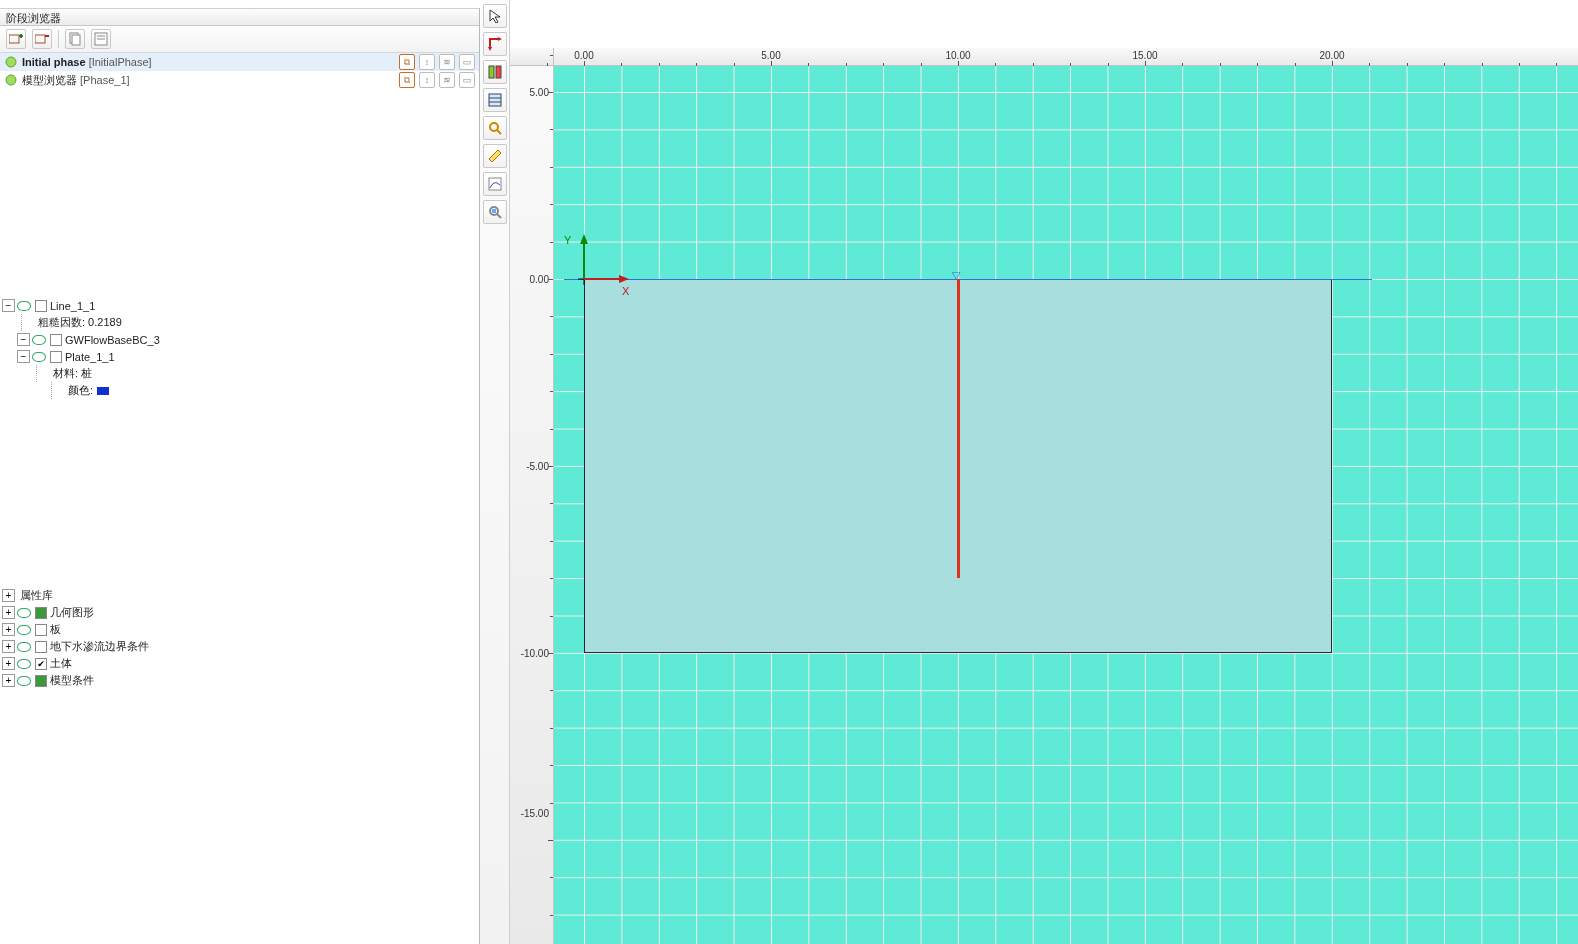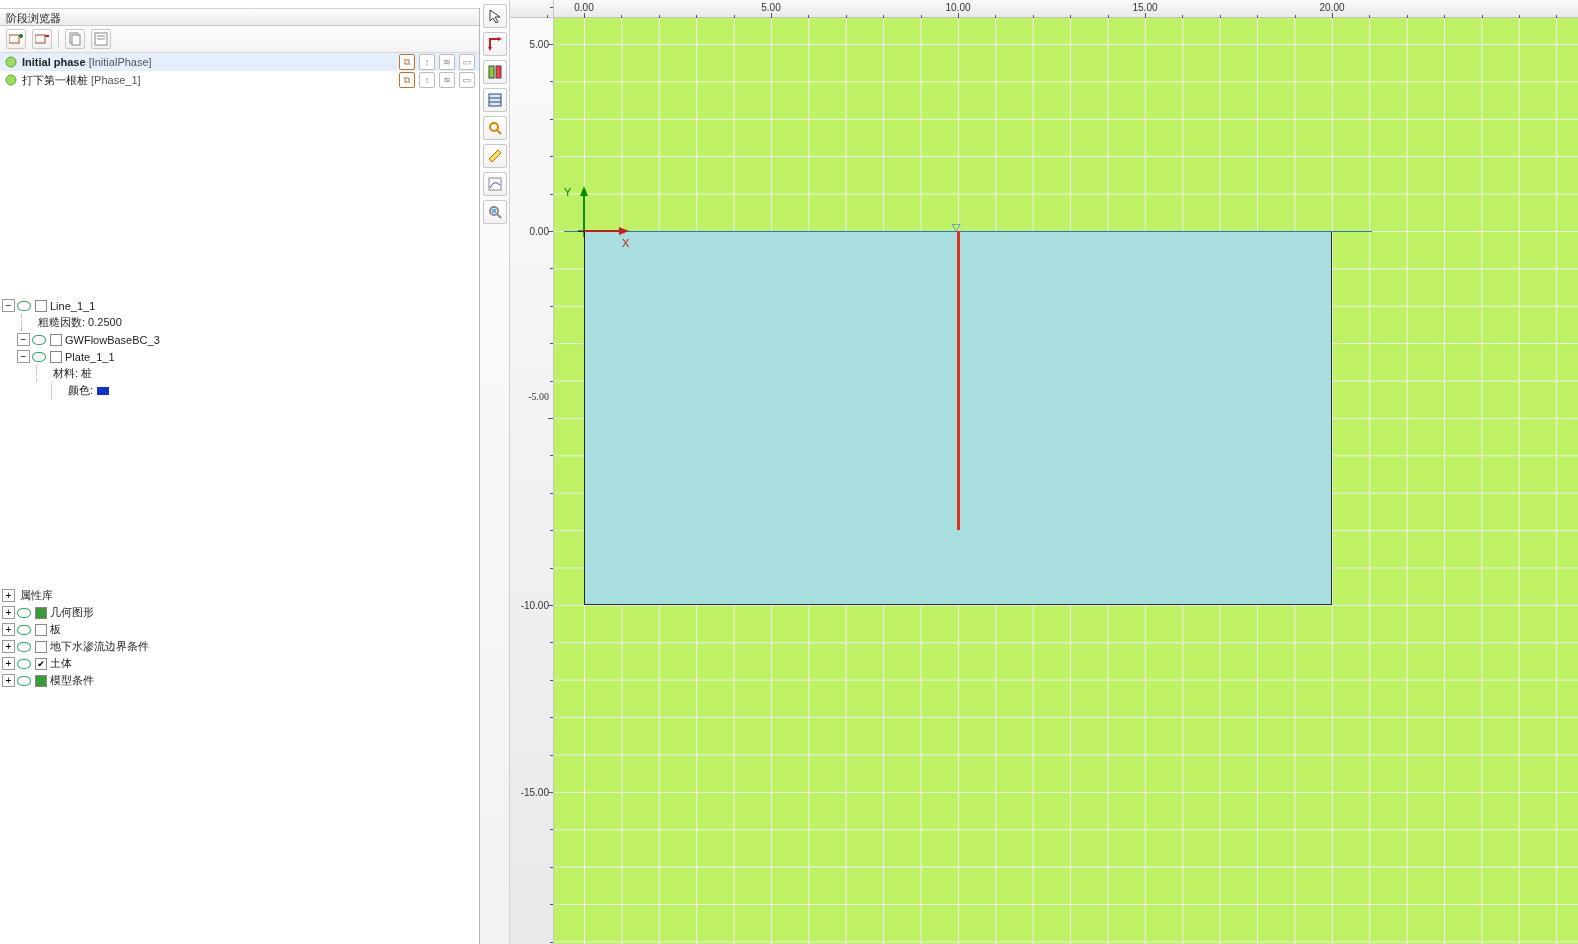--- a/index.html
+++ b/index.html
@@ -40,21 +40,21 @@
 .model-panel { flex:1; display:flex; flex-direction:column; }
 
 .mini-btn { width:20px; height:20px; border:1px solid #c8c8c8; background:linear-gradient(#fff,#f0f0f0); border-radius:2px; display:flex; align-items:center; justify-content:center; cursor:pointer; }
 .sep { width:1px; height:18px; background:#ccc; }
 
 
 .right { flex:1; display:flex; }
 .vtoolbar { width:30px; background:linear-gradient(#fdfdfd,#f2f2f2); border-right:1px solid #cfcfcf; padding:4px 3px; display:flex; flex-direction:column; gap:4px; }
 .vbtn { width:24px; height:24px; border:1px solid #c8c8c8; background:linear-gradient(#fff,#f1f1f1); border-radius:2px; display:flex; align-items:center; justify-content:center; font-size:12px; cursor:pointer; }
 
-.canvas-wrap { position:relative; flex:1; background:#bef264; }
+.canvas-wrap { position:relative; flex:1; background:#5eead4;margin-top:48px; }
 .hruler { position:absolute; left:44px; right:0; top:0; height:18px; background:linear-gradient(#fafafa,#e9e9e9); border-bottom:1px solid #c4c4c4; }
 .vruler { position:absolute; left:0; top:18px; bottom:0; width:44px; background:linear-gradient(#fafafa,#e9e9e9); border-right:1px solid #c4c4c4; }
 .corner { position:absolute; left:0; top:0; width:44px; height:18px; background:linear-gradient(#fafafa,#e9e9e9); border-right:1px solid #c4c4c4; border-bottom:1px solid #c4c4c4; }
 .tick { position:absolute; font-size:10px; color:#333; }
 .htick { top:2px; transform:translateX(-50%); }
 .vtick { right:4px; transform:translateY(-50%); text-align:right;}
 .tickline-h { position:absolute; top:13px; height:5px; width:1px; background:#555; }
 .tickline-v { position:absolute; right:0; width:5px; height:1px; background:#555; }
 
 .drawing { position:absolute; left:44px; right:0; top:18px; bottom:0; overflow:hidden; }
@@ -132,21 +132,21 @@
             <div class="tiny-icon">≋</div>
             <div class="tiny-icon">▭</div>
           </div>
         </div>
         <div class="phase-row">
           <span class="bullet">
               <svg width="12" height="12">
                 <circle cx="6" cy="6" r="5" fill="#9fdc60" stroke="#5aa82a"></circle>
               </svg>
             </span>
-          <span class="text"><span>打下第一根桩</span> <span class="sub">[Phase_1]</span></span>
+          <span class="text"><span>模型浏览器</span> <span class="sub">[Phase_1]</span></span>
           <div class="icons">
             <div class="tiny-icon active">⧉</div>
             <div class="tiny-icon">↕</div>
             <div class="tiny-icon">≋</div>
             <div class="tiny-icon">▭</div>
           </div>
         </div>
       </div>
     </div>
 
@@ -156,21 +156,21 @@
           <span class="tw">−</span>
           <span class="eye-chk">
               <span class="eye"></span>
               <span class="chk"></span>
             </span>
           <span class="tree-label">Line_1_1</span>
         </div>
         <div class="tree-row">
           <span class="sp"></span>
             <span class="dotline"></span>
-          <span class="tree-label">粗糙因数: 0.2500</span>
+          <span class="tree-label">粗糙因数: 0.2189</span>
         </div>
         <div class="tree-row">
           <span class="sp"></span>
             <span class="tw">−</span>
           <span class="eye-chk">
               <span class="eye"></span>
               <span class="chk"></span>
             </span>
           <span class="tree-label">GWFlowBaseBC_3</span>
         </div>
@@ -346,25 +346,25 @@
           <div class="tickline-h" style="left: 927.6px; height: 3px; top: 15px;"></div>
           <div class="tickline-h" style="left: 965px; height: 3px; top: 15px;"></div>
           <div class="tickline-h" style="left: 1002.4px; height: 3px; top: 15px;"></div>
           <div class="tickline-h" style="left: 1039.8px; height: 3px; top: 15px;"></div>
         </div>
       <div class="vruler" id="vruler">
           <div class="tick vtick" style="top: 26px;">5.00</div>
           <div class="tickline-v" style="top: 26px;"></div>
           <div class="tick vtick" style="top: 213px;">0.00</div>
           <div class="tickline-v" style="top: 213px;"></div>
-          <div class="tick vtick" style="top: 378px; font-family: Liberation Serif, serif;">-5.00</div>
+          <div class="tick vtick" style="top: 400px;">-5.00</div>
           <div class="tickline-v" style="top: 400px;"></div>
           <div class="tick vtick" style="top: 587px;">-10.00</div>
           <div class="tickline-v" style="top: 587px;"></div>
-          <div class="tick vtick" style="top: 774px;">-15.00</div>
+          <div class="tick vtick" style="top: 747px;">-15.00</div>
           <div class="tickline-v" style="top: 774px;"></div>
           <div class="tickline-v" style="top: 923.6px; width: 3px;"></div>
           <div class="tickline-v" style="top: 886.2px; width: 3px;"></div>
           <div class="tickline-v" style="top: 848.8px; width: 3px;"></div>
           <div class="tickline-v" style="top: 811.4px; width: 3px;"></div>
           <div class="tickline-v" style="top: 774px; width: 3px;"></div>
           <div class="tickline-v" style="top: 736.6px; width: 3px;"></div>
           <div class="tickline-v" style="top: 699.2px; width: 3px;"></div>
           <div class="tickline-v" style="top: 661.8px; width: 3px;"></div>
           <div class="tickline-v" style="top: 624.4px; width: 3px;"></div>

